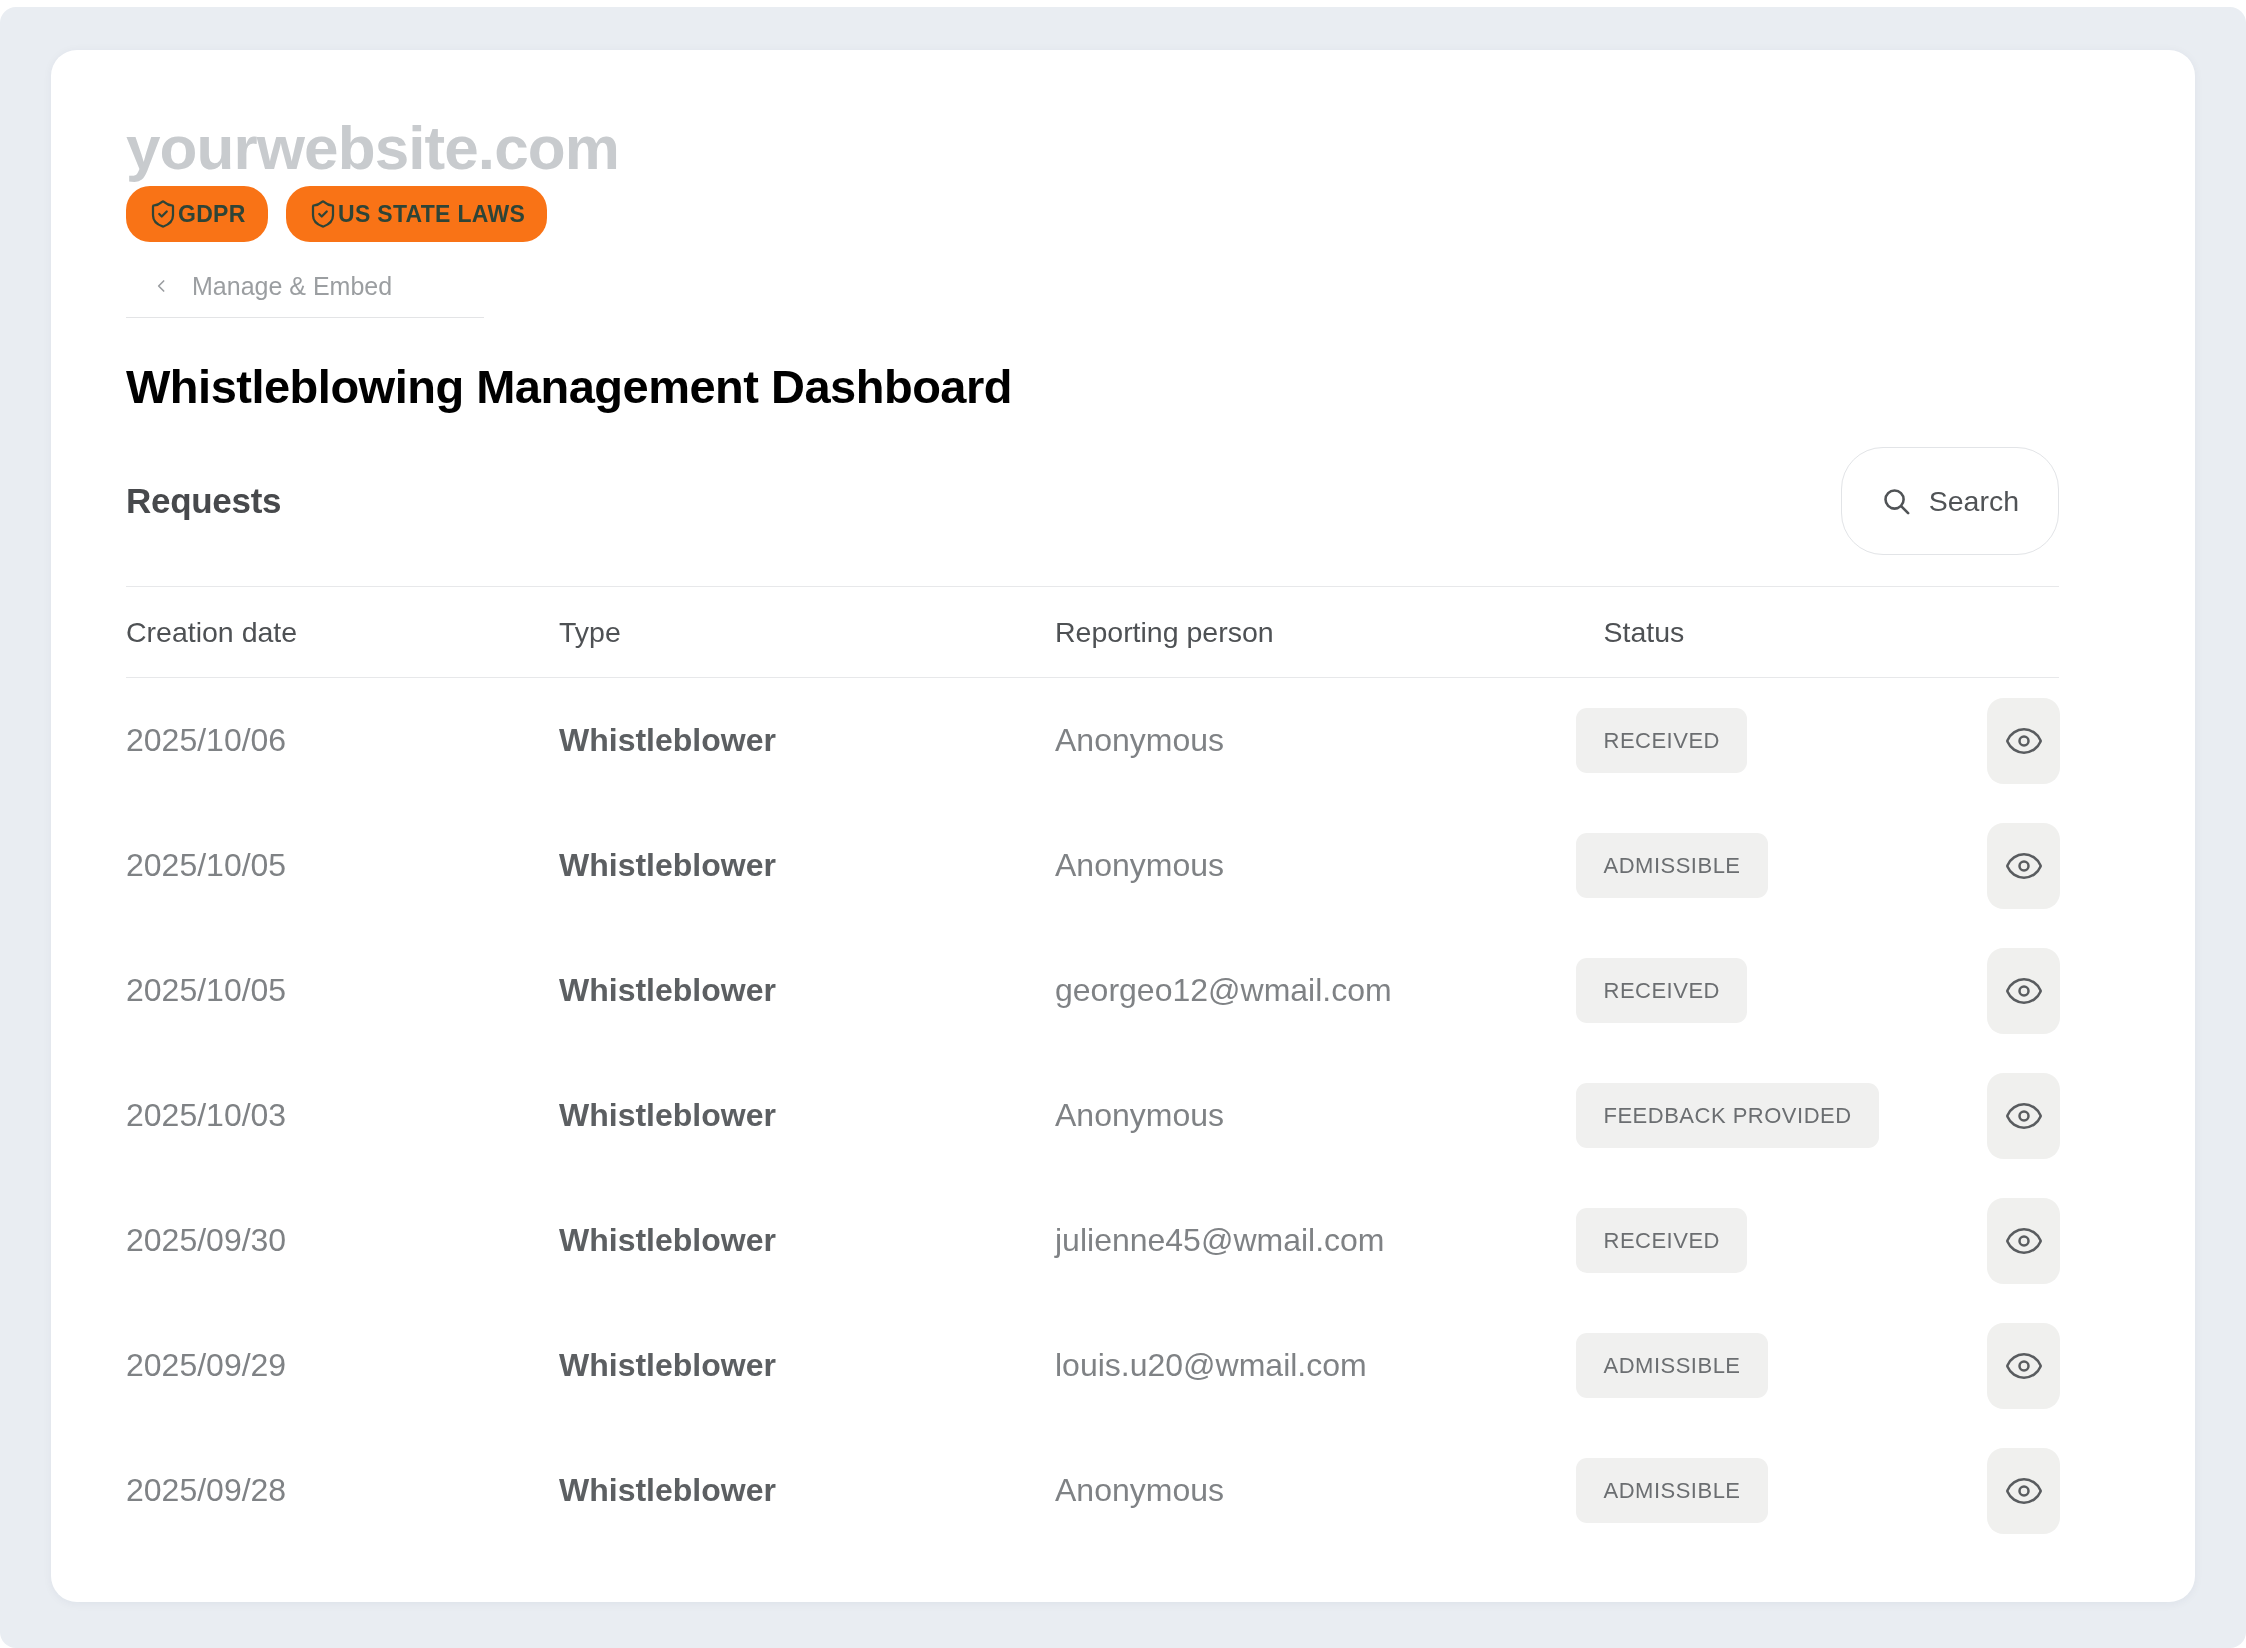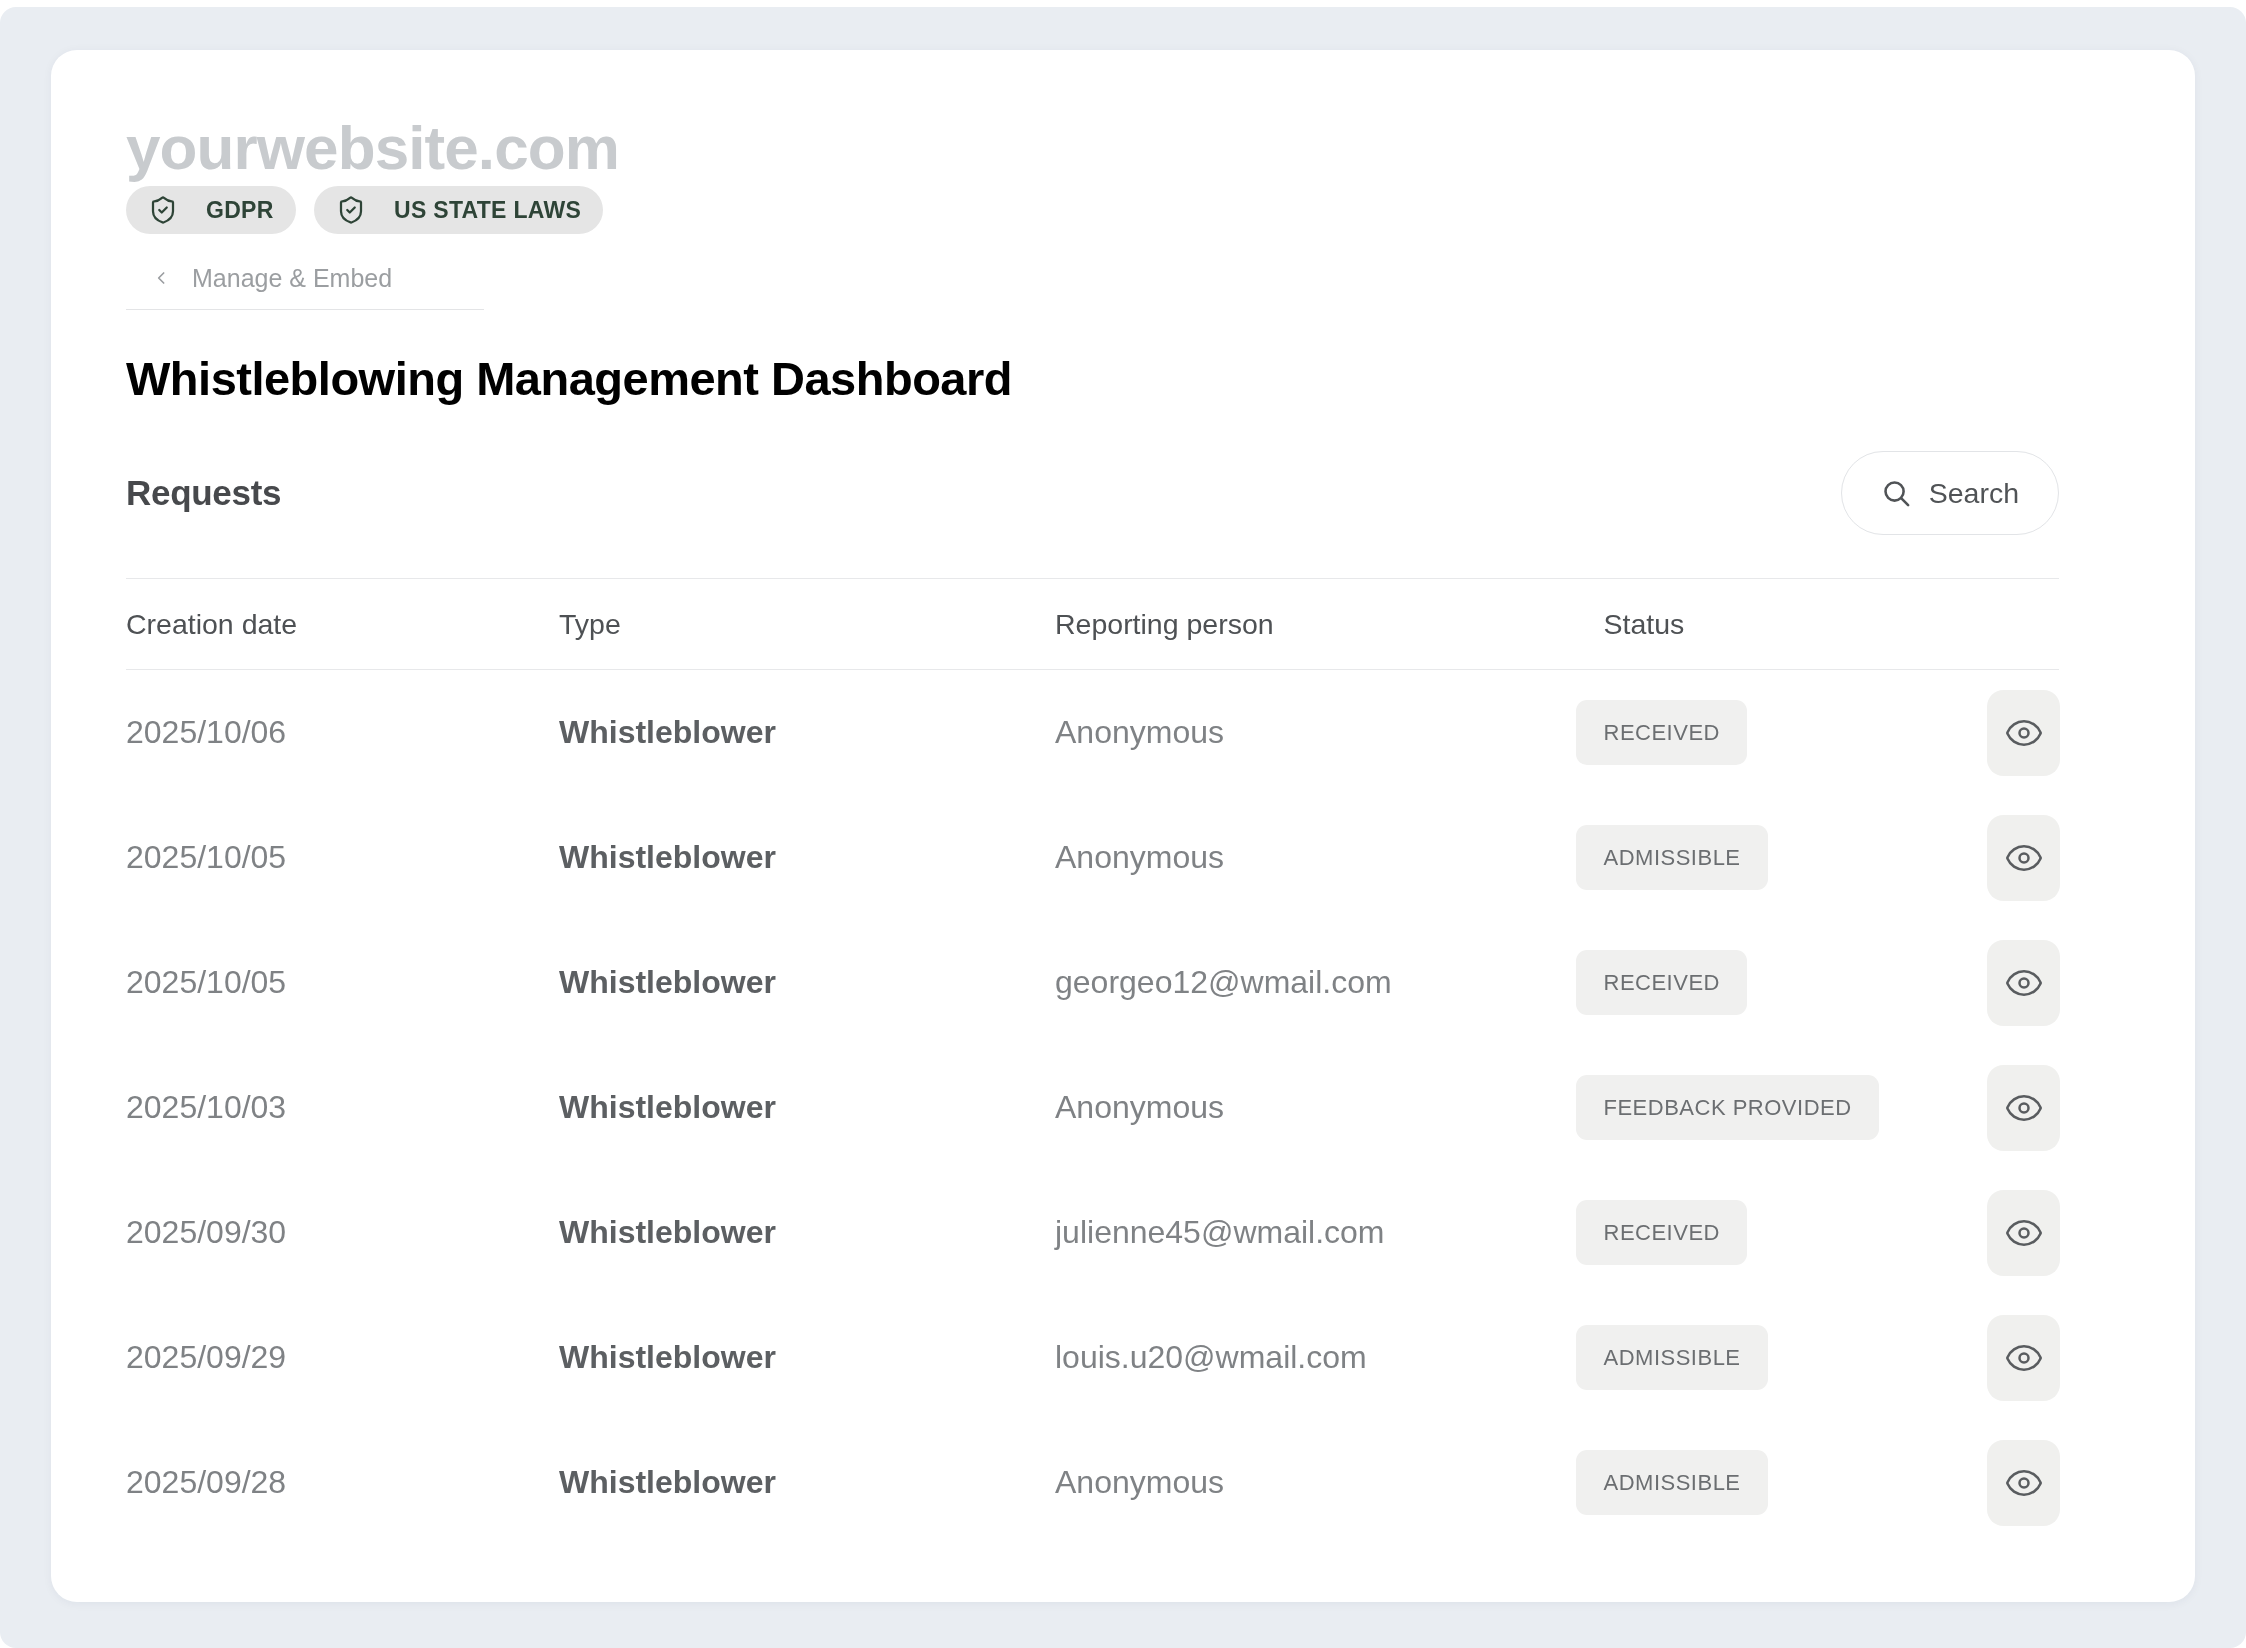--- a/index.html
+++ b/index.html
@@ -19,41 +19,41 @@
     box-shadow:0 1.8px 9.2px rgba(24,39,75,.05);
     padding:0 136px 0 75px;box-sizing:border-box;
     overflow:hidden;
   }
   .logo{
     margin-top:62px;font-size:62px;line-height:72px;font-weight:700;
     color:#c8cbce;letter-spacing:-0.9px;
   }
   .badges{margin-top:1.8px;display:flex;gap:18.4px;}
   .badge{
-    display:inline-flex;align-items:center;gap:28px;
-    height:48px;padding:0 22px;border-radius:24px;
-    background:#e5e5e5;color:#2e4437;
+    display:inline-flex;align-items:center;gap:0;
+    height:56px;padding:0 22px;border-radius:24px;
+    background:#f97316;color:#2e4437;
     font-size:23px;font-weight:700;letter-spacing:0.3px;
   }
   .badge svg{width:30px;height:30px;stroke:#2e4437;fill:none;stroke-width:1.8;stroke-linecap:round;stroke-linejoin:round;}
   .back-wrap{
     margin-top:26px;width:358px;box-sizing:border-box;
     padding:3.7px 0 16.5px 26px;border-bottom:1.8px solid #e3e4e6;
     display:flex;align-items:center;gap:20px;cursor:pointer;
   }
   .back-wrap span{font-size:25px;color:#9b9ea1;}
   .back-wrap svg{width:20px;height:20px;stroke:#9b9ea1;fill:none;stroke-width:2;stroke-linecap:round;stroke-linejoin:round;}
   h1.title{
     margin:40px 0 0 0;font-size:47px;line-height:57px;font-weight:700;color:#000000;
     letter-spacing:-0.5px;
   }
   .toolbar{margin-top:44px;display:flex;align-items:center;justify-content:space-between;height:84px;}
   .toolbar h2{margin:0;font-size:35px;font-weight:700;color:#47494c;letter-spacing:-0.3px;}
   .search-btn{
-    display:inline-flex;align-items:center;gap:17px;height:84px;padding:0 39px;
+    display:inline-flex;align-items:center;gap:17px;height:108px;padding:0 39px;
     background:#ffffff;border:1.8px solid #e2e4e7;border-radius:42px;
     font-family:inherit;font-size:28.5px;color:#505356;cursor:pointer;text-align:center;
   }
   .search-btn svg{width:31px;height:31px;stroke:#505356;fill:none;stroke-width:2;stroke-linecap:round;}
   .table{margin-top:43px;}
   .grid-row{
     display:grid;
     grid-template-columns:433px 496px 521px 409px 75px;
     align-items:center;
   }

